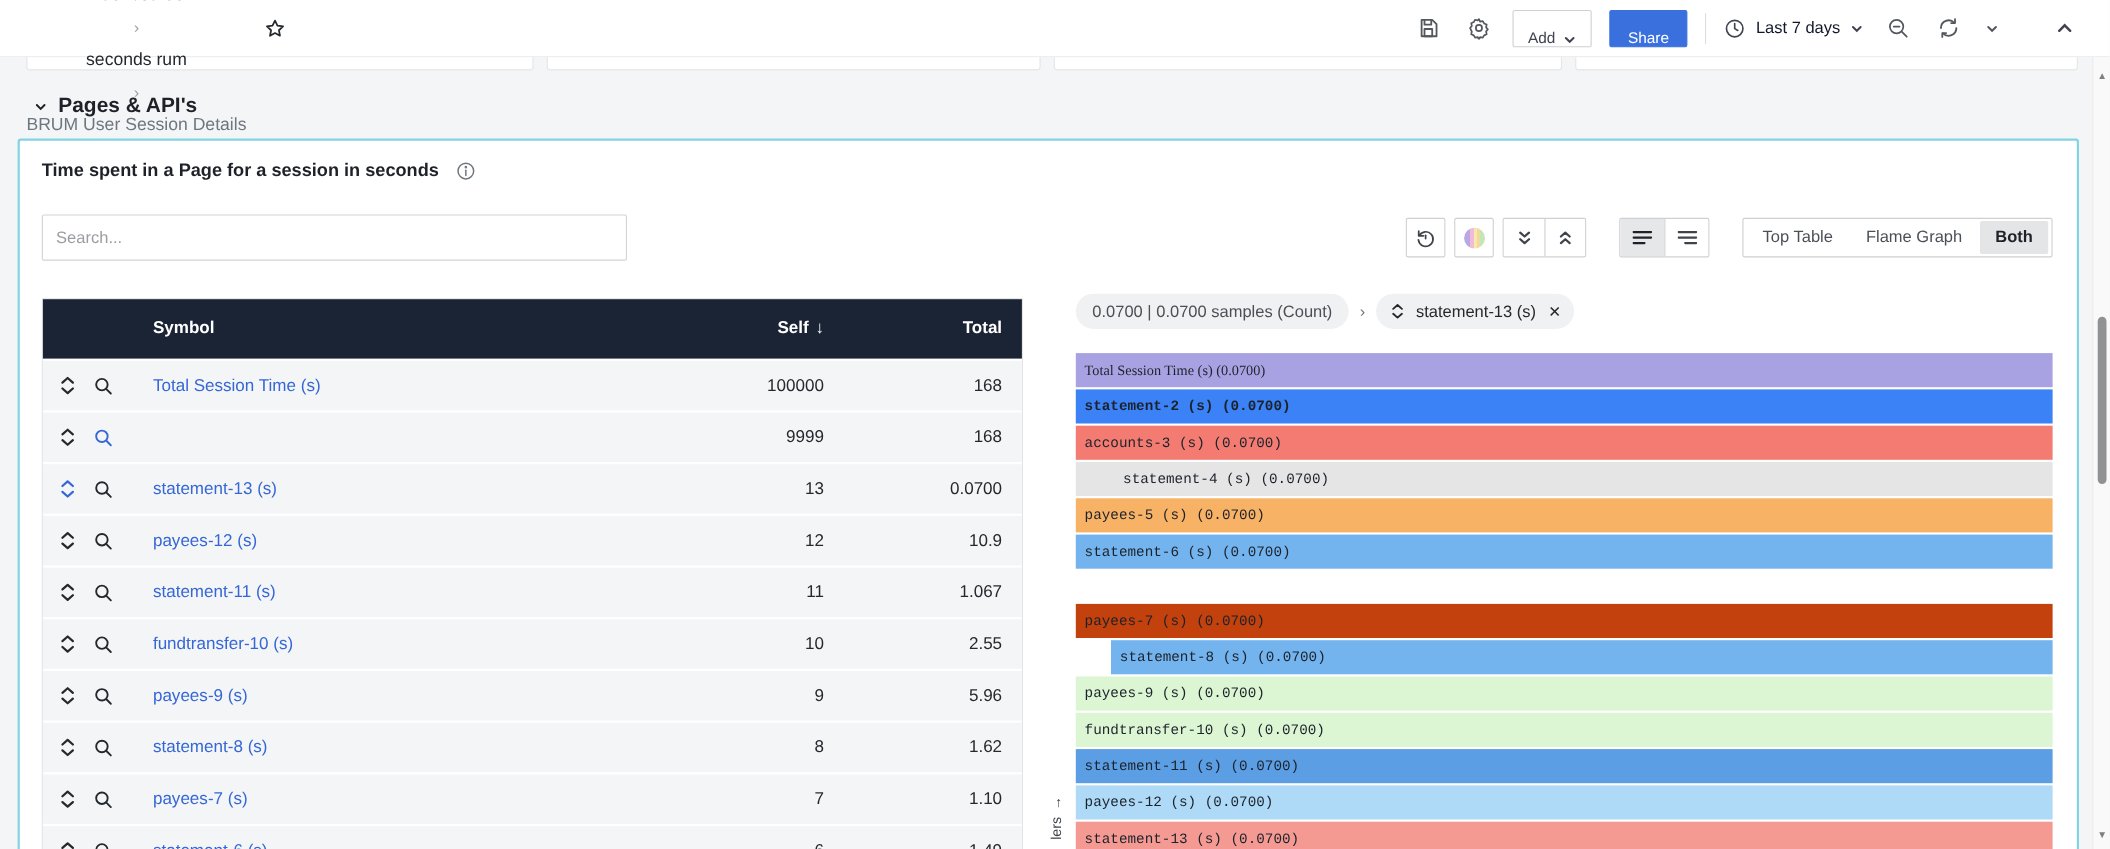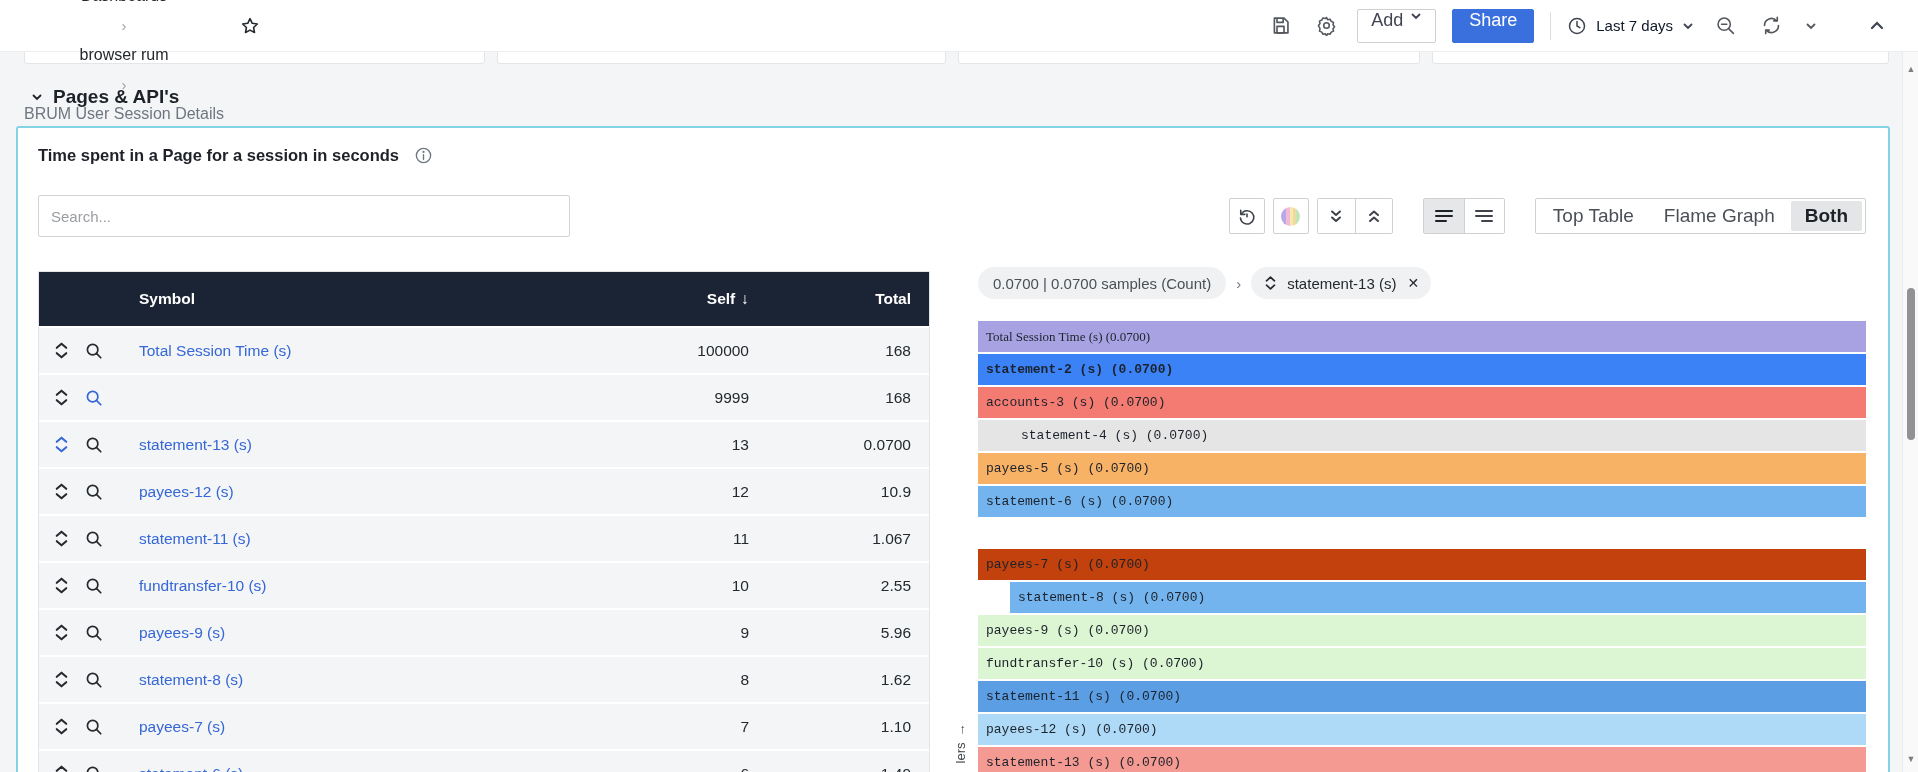--- a/index.html
+++ b/index.html
@@ -17,22 +17,22 @@
     padding:0 26px 0 24px; z-index:5;
   }
   .breadcrumb { display:flex; align-items:center; gap:12px; font-size:16px;flex-direction:column; }
   .crumb { color:#24292e; cursor:pointer; }
   .crumb.current { color:#6e7681; cursor:default; }
   .crumb-sep { color:#9da1a6; font-size:15px; }
   .star-btn { margin-left:16px; display:flex; align-items:center; }
   .tb-right { margin-left:auto; display:flex; align-items:center; gap:16px; }
   .icon-btn { width:30px; height:30px; display:flex; align-items:center; justify-content:center; color:#54585e; cursor:pointer; }
   .btn {
-    height:34px; display:inline-flex; align-items:flex-start; gap:7px; padding:0 13px;
-    border:1px solid #cfd0d2; border-radius:2px; background:#fff; font-size:18px; color:#3f4450; cursor:pointer;
+    height:34px; display:inline-flex; align-items:flex-end; gap:7px; padding:0 13px;
+    border:1px solid #cfd0d2; border-radius:2px; background:#fff; font-size:14px; color:#3f4450; cursor:pointer;
   }
   .btn.primary { background:#3a70dd; border-color:#3a70dd; color:#fff; font-weight:500; padding:0 16px; }
   .vdiv { width:1px; height:28px; background:#dcdddf; }
   .timepick { display:flex; align-items:center; gap:9px; font-size:15px; color:#0f172a; cursor:pointer; }
   .chev-up-main { margin-left:26px; }
 
   
   .ghost-panel {
     position:absolute; top:30px; height:34px; background:#fff;
     border:1px solid #e4e5e7; border-radius:0 0 3px 3px; z-index:1;
@@ -59,21 +59,21 @@
   .search-input::placeholder { color:#9a9da1; }
   .fg-toolbar { margin-left:auto; display:flex; align-items:center; gap:8px; }
   .sq-btn { width:36px; height:36px; border:1px solid #cfd0d2; border-radius:2px; background:#fff;
     display:flex; align-items:center; justify-content:center; color:#3f444b; cursor:pointer; }
   .split-group { display:flex; border:1px solid #cfd0d2; border-radius:2px; overflow:hidden; }
   .split-cell { width:37px; height:34px; display:flex; align-items:center; justify-content:center; color:#3f444b; cursor:pointer; background:#fff; }
   .split-cell + .split-cell { border-left:1px solid #cfd0d2; }
   .split-cell.sel { background:#e6e7e9; }
   .align-group { margin-left:22px; }
   .mode-group { margin-left:22px; display:flex; align-items:center; border:1px solid #cfd0d2; border-radius:2px; height:36px; padding:0 3px; gap:2px; background:#fff; }
-  .mode-item { padding:0 14px; height:30px; line-height:30px; font-size:19px; color:#4b5057; border-radius:2px; cursor:pointer; }
+  .mode-item { padding:0 14px; height:30px; line-height:30px; font-size:15px; color:#4b5057; border-radius:2px; cursor:pointer; }
   .mode-item.sel { background:#e4e5e7; color:#1e2228; font-weight:700; }
   .palette-dot { width:19px; height:19px; border-radius:50%;
     background:linear-gradient(90deg,#b9a7e6 0 26%,#f2b9d9 26% 46%,#f6e9ac 46% 62%,#f0d9a0 62% 78%,#c4e5b6 78% 100%); }
 
   
   .content-row { margin-top:34px; display:flex; }
   .toptable { width:892px; border:1px solid #e3e4e6; background:#fff; flex:none; }
   .thead { background:#1b2434; color:#fff; height:54px; display:flex; align-items:center; font-size:15.5px; font-weight:700; }
   .c-icons { width:100px; flex:none; padding-left:14px; display:flex; gap:15px; align-items:center; }
   .c-symbol { flex:1; }
@@ -108,21 +108,21 @@
 </style>
 </head>
 <body>
 
 <div class="topbar">
   <div class="breadcrumb" id="breadcrumb">
       <span class="crumb">Home</span>
       <span class="crumb-sep">›</span>
       <span class="crumb">Dashboards</span>
       <span class="crumb-sep">›</span>
-      <span class="crumb">browser rum</span>
+      <span class="crumb">seconds rum</span>
       <span class="crumb-sep">›</span>
       <span class="crumb current">BRUM User Session Details</span>
     </div>
   <span class="star-btn">
     <svg width="20" height="20" viewBox="0 0 24 24" fill="none" stroke="#24292e" stroke-width="1.9" stroke-linejoin="round">
       <path d="M12 3.2l2.7 5.6 6.1.8-4.5 4.2 1.1 6-5.4-2.9-5.4 2.9 1.1-6L3.2 9.6l6.1-.8z"></path>
     </svg>
   </span>
   <div class="tb-right">
     <span class="icon-btn">

